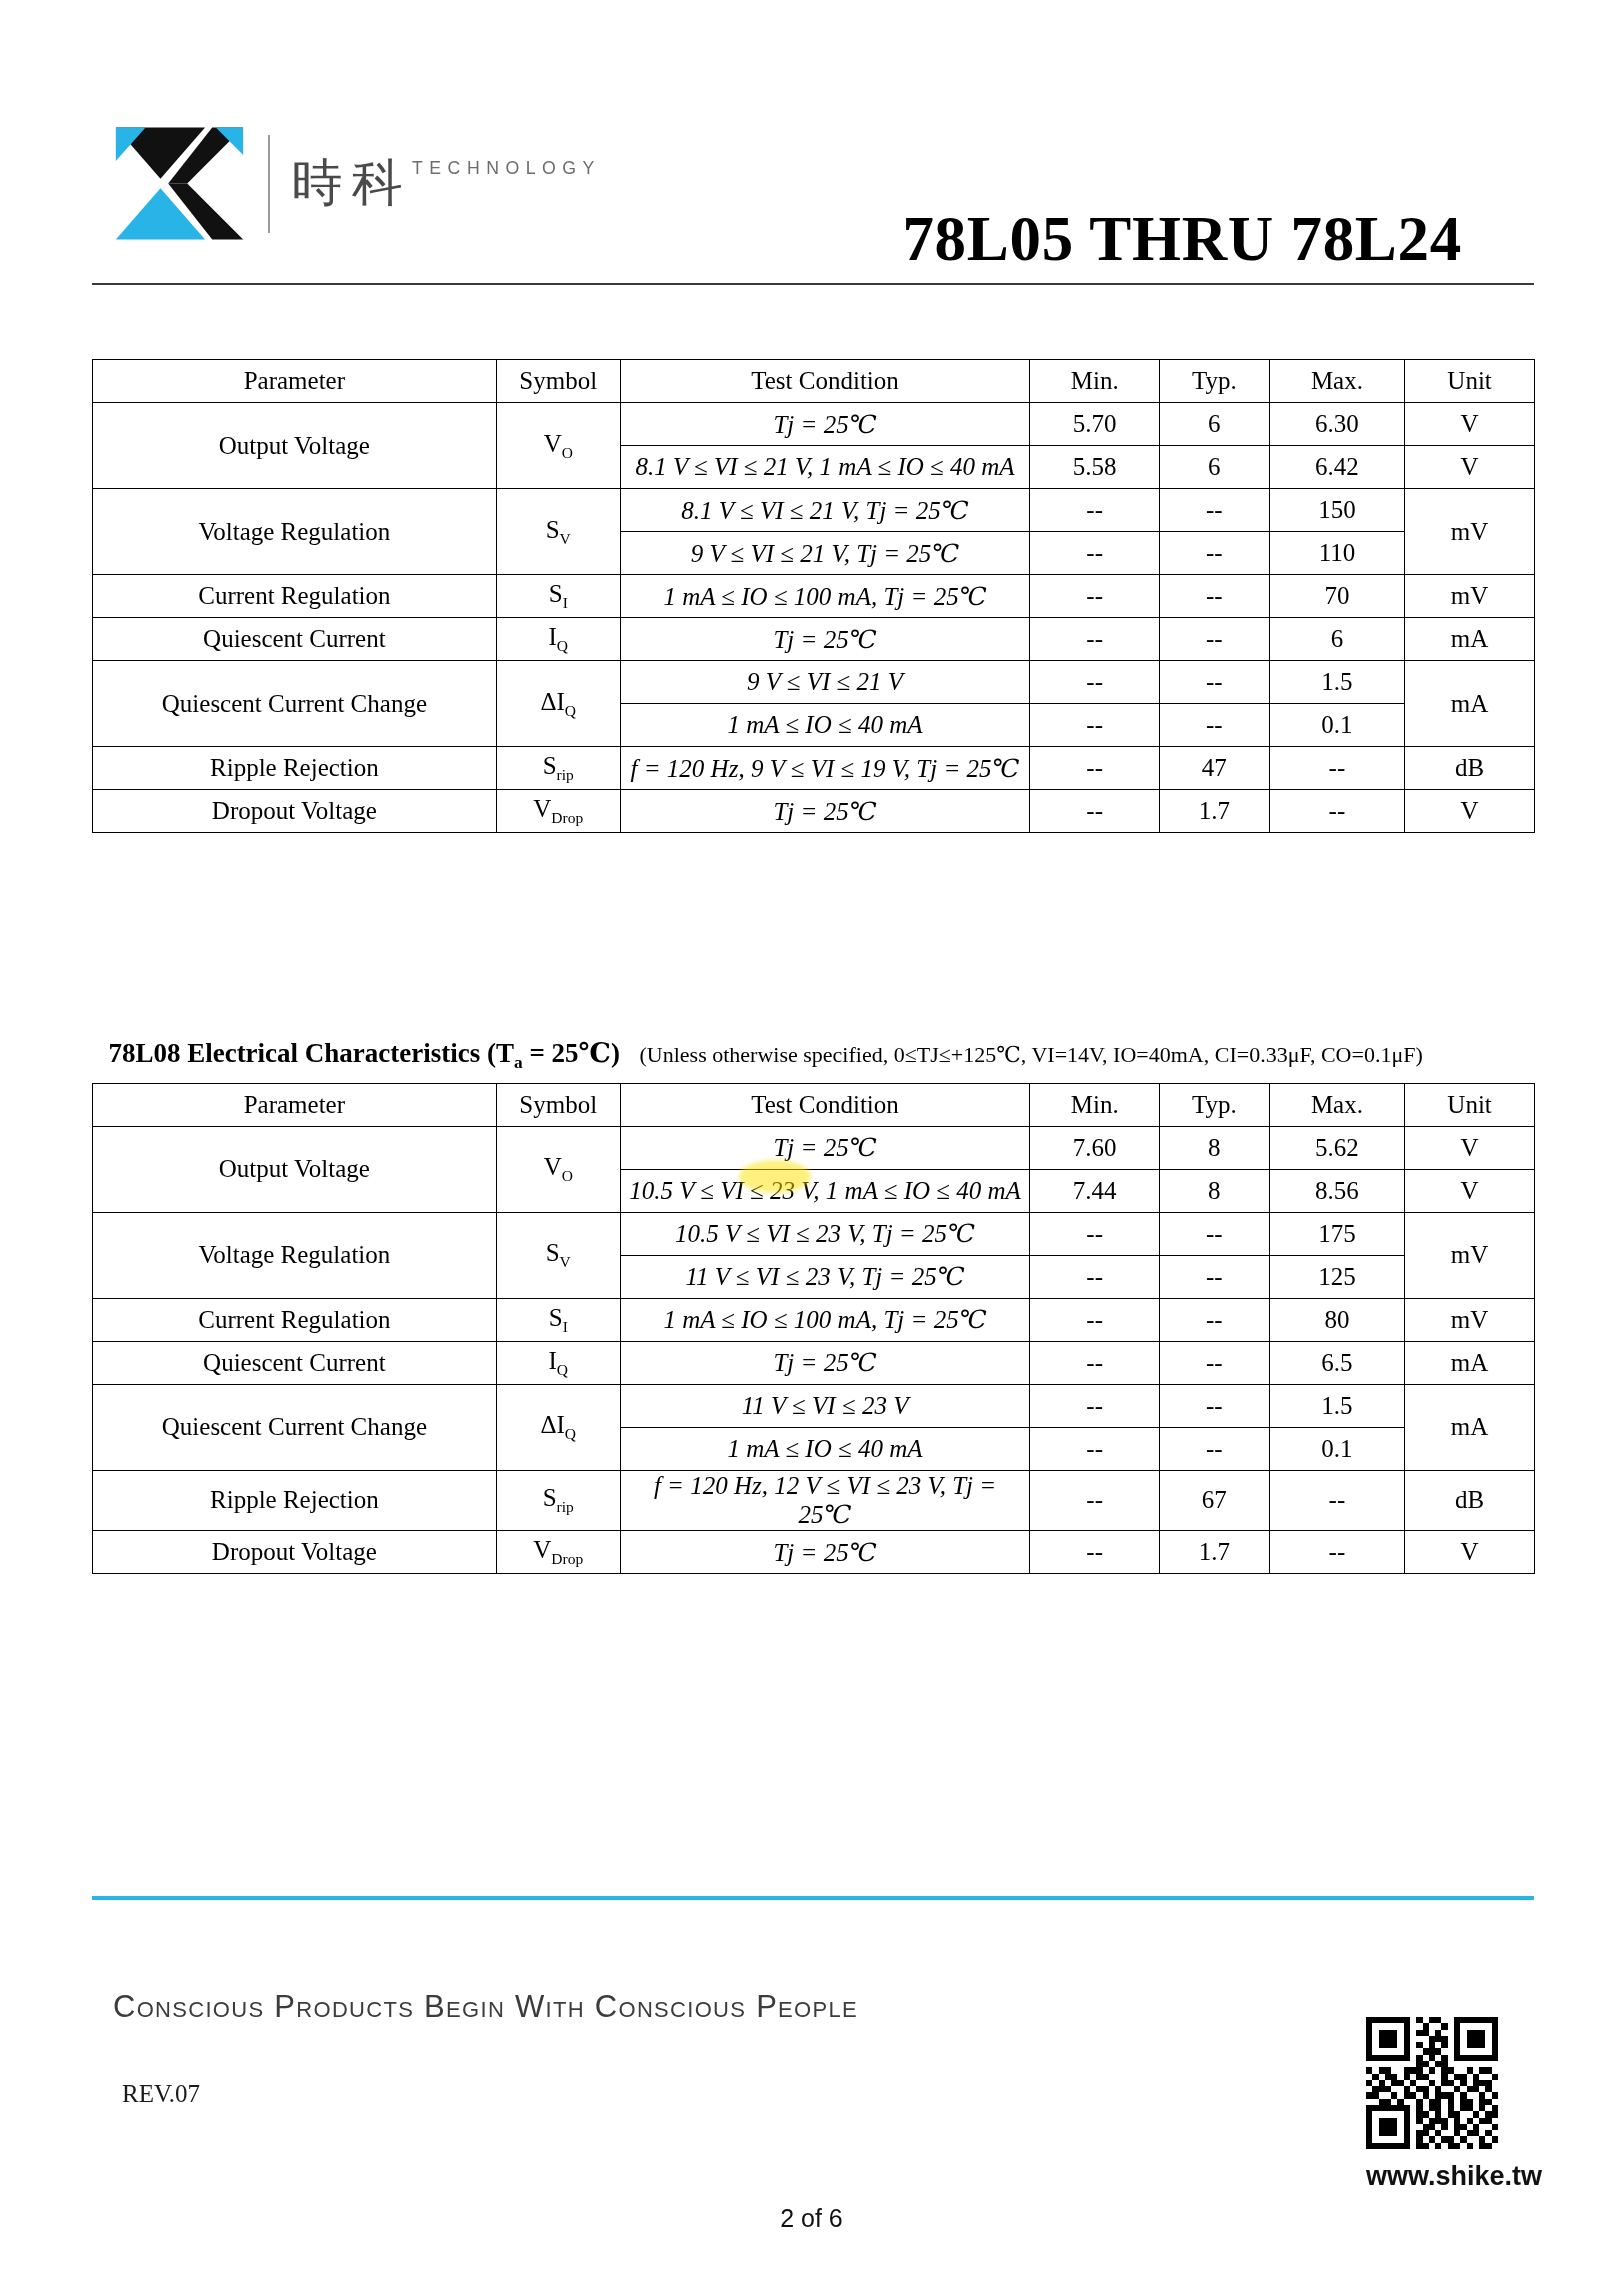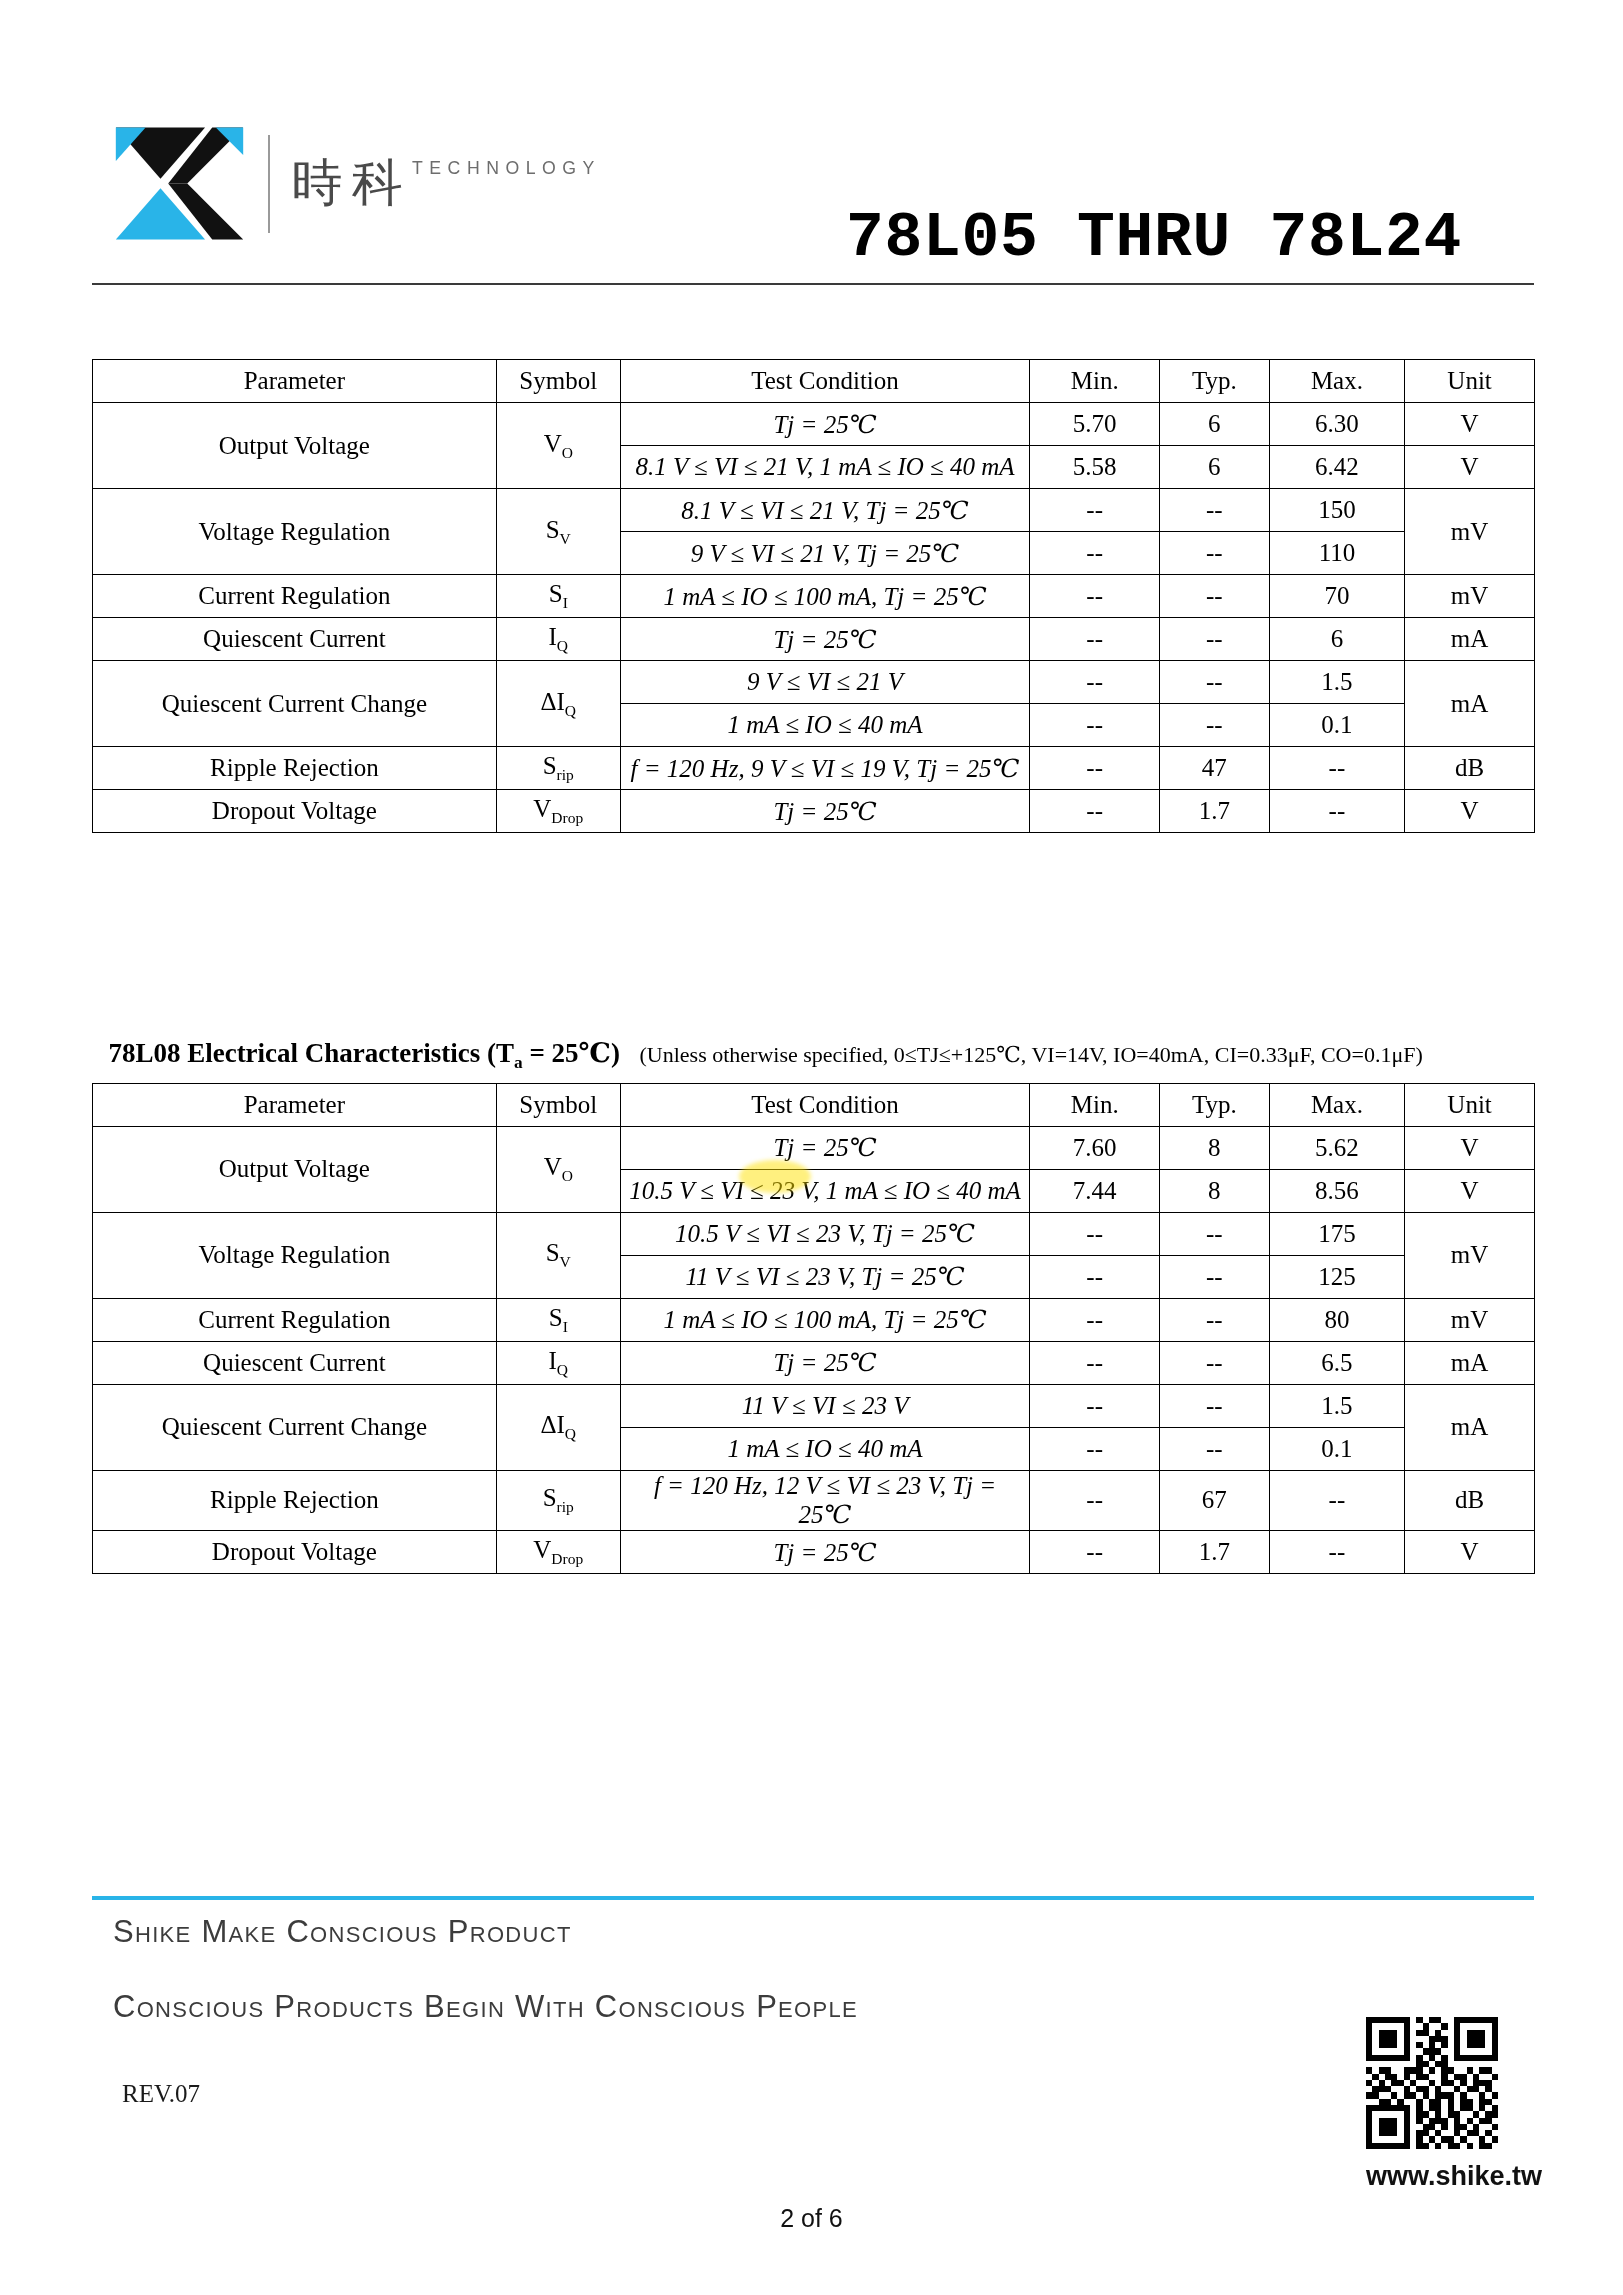--- a/index.html
+++ b/index.html
@@ -16,21 +16,21 @@
   
   .logo { position:absolute; left:111px; top:124px; display:flex; align-items:center; }
   .logo-mark { display:block; }
   .logo-divider { width:2px; height:98px; background:#9a9a9a; margin:0 22px 0 19.6px; }
   .logo-text { display:flex; flex-direction:row; justify-content:center; }
   .logo-cn { font-size:51px; letter-spacing:9.2px; color:#4a4a4a; font-family:"Liberation Sans","DejaVu Sans",sans-serif; }
   .logo-sub { margin-top:9.2px; font-size:17.7px; letter-spacing:6.5px; color:#6d6d6d; font-family:"Liberation Sans","DejaVu Sans",sans-serif; }
 
   .doc-title {
     position:absolute; top:203px; right:161px;
-    font-family:Liberation Mono, monospace;
+    font-family:Liberation Serif, serif;
     font-size:63px; font-weight:bold; letter-spacing:0.7px; color:#000;
     white-space:nowrap;
   }
   .header-rule { position:absolute; left:92px; right:89px; top:283px; height:2px; background:#3a3a3a; }
 
   
   .table-section { position:absolute; left:92px; width:1443px; }
   .section-0 { top:359px; }
   .section-1 { top:1037px; }
 
@@ -339,21 +339,20 @@
             <td class="val-cell">--</td>
             <td class="unit-cell">V</td>
           </tr>
         </tbody>
     </table>
   </section>
 
   <div class="stain"></div>
 
   <div class="footer-rule"></div>
-  <div class="footer-line footer-line1">Shike Make Conscious Product</div>
   <div class="footer-line footer-line2">Conscious Products Begin With Conscious People</div>
   <div class="rev">REV.07</div>
 
   <div class="qr-block">
     <div class="qr">
         <div class="qr-cell on"></div>
         <div class="qr-cell on"></div>
         <div class="qr-cell on"></div>
         <div class="qr-cell on"></div>
         <div class="qr-cell on"></div>

